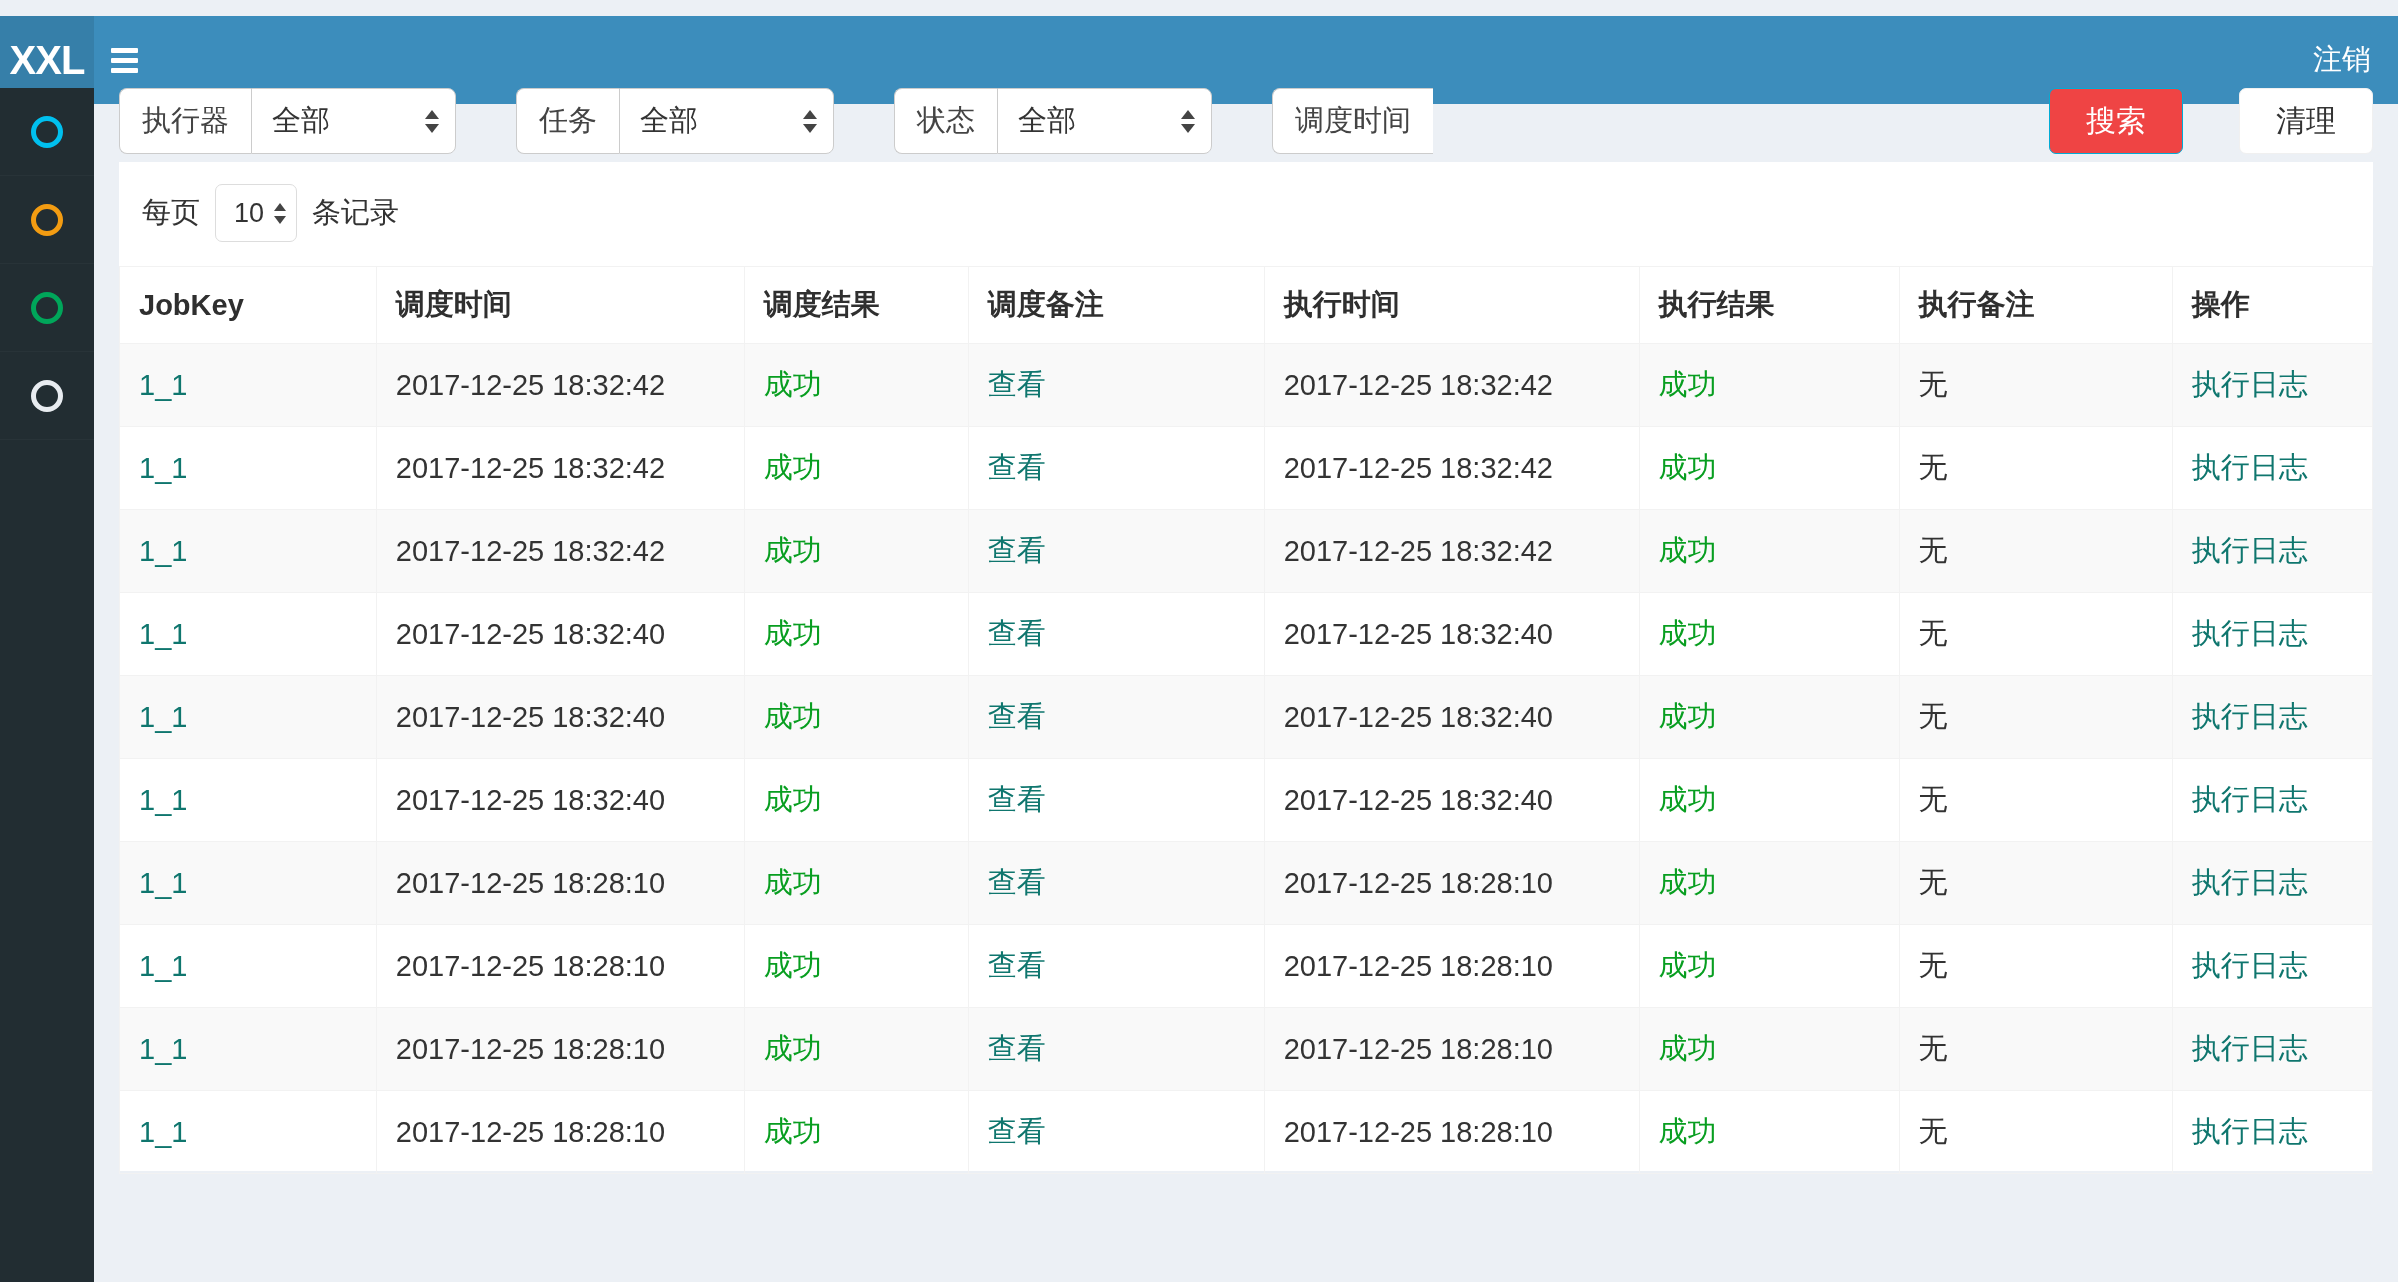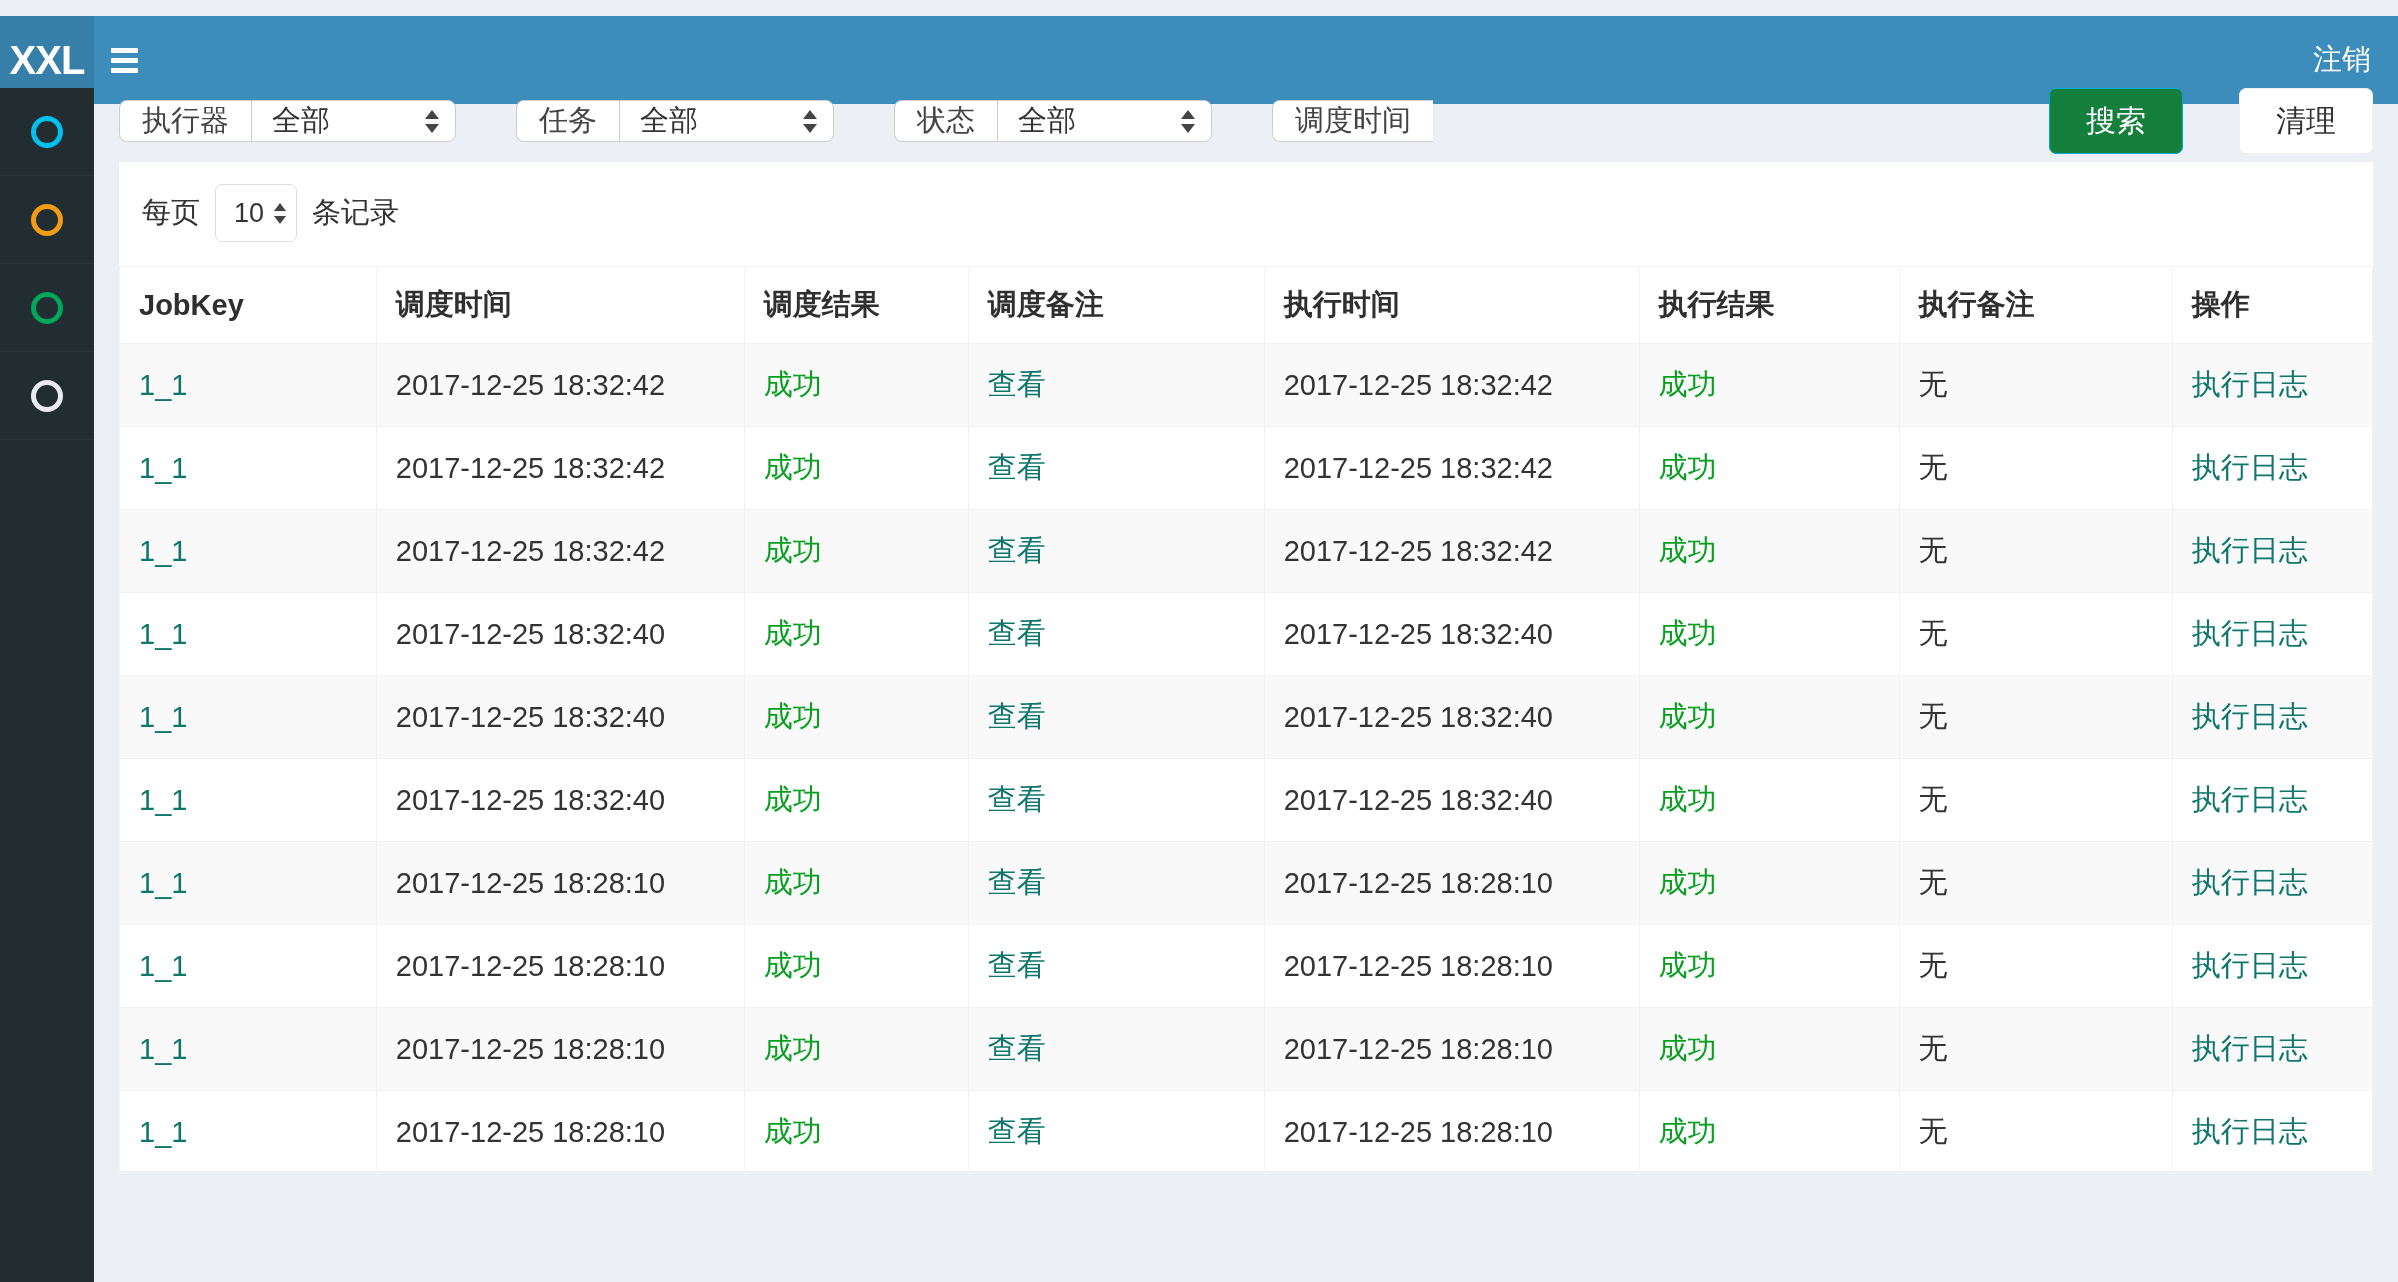--- a/index.html
+++ b/index.html
@@ -20,29 +20,29 @@
   .sidebar { position:absolute; top:88px; left:0; width:94px; height:1194px; background:#222d32; }
   .side-item { height:88px; display:flex; align-items:center; justify-content:center; cursor:pointer; border-bottom:1px solid rgba(255,255,255,0.03); }
   .circle-o { width:32px; height:32px; border-radius:50%; border:5px solid #fff; }
   
   .main { position:absolute; top:88px; left:94px; width:2304px; height:1194px; padding:0 25px; }
   .content-header { padding:20px 2px 0 10px; height:111px; }
   .content-header h1 { display:inline; font-size:45px; font-weight:bold; color:#2f2f2f; }
   .content-header .subtitle { font-size:29px; color:#8b8b8b; margin-left:16px; }
   
   .filter-row { display:flex; align-items:center; height:66px; }
-  .input-group { display:flex; height:66px;align-items:center; }
+  .input-group { display:flex; height:66px; }
   .ig-addon { background:#fff; border:1px solid #ccc; border-right:none; border-radius:8px 0 0 8px; display:flex; align-items:center; padding:0 22px; font-size:29px; color:#444; white-space:nowrap; }
   .ig-select { background:#fff; border:1px solid #ccc; border-radius:0 8px 8px 0; display:flex; align-items:center; justify-content:space-between; padding:0 16px 0 20px; font-size:29px; color:#333; cursor:pointer; }
   .ig-input { background:#eee; border:1px solid #ccc; border-radius:0 8px 8px 0; display:flex; align-items:center; padding:0 34px; font-size:29px; color:#555; white-space:nowrap; }
   .spin { display:flex; flex-direction:column; gap:5px; align-items:center; }
   .spin .up { width:0; height:0; border-left:7px solid transparent; border-right:7px solid transparent; border-bottom:9px solid #444; }
   .spin .dn { width:0; height:0; border-left:7px solid transparent; border-right:7px solid transparent; border-top:9px solid #444; }
   .btn { height:66px; border-radius:7px; font-size:30px; display:flex; align-items:center; justify-content:center; cursor:pointer; }
-  .btn-info { width:134px; background:#15803d; border:1px solid #00acd6; color:#fff; margin-left:70px; }
+  .btn-info { width:134px; background:#ef4444; border:1px solid #00acd6; color:#fff; margin-left:70px; }
   .btn-default { width:134px; background:#fff; border:1px solid #f0f0f0; color:#333; margin-left:56px; }
   
   .box { margin-top:8px; background:#fff; height:1009px; padding:22px 0 0 0; }
   .pl-row { display:flex; align-items:center; height:58px; padding:0 23px; font-size:29px; color:#333; }
   .pl-select { width:82px; height:58px; border:1px solid #ddd; border-radius:7px; margin:0 15px; display:flex; align-items:center; justify-content:space-between; padding:0 10px 0 18px; font-size:27px; color:#333; cursor:pointer; }
   .pl-select .spin .up { border-bottom-width:8px; border-left-width:6px; border-right-width:6px; }
   .pl-select .spin .dn { border-top-width:8px; border-left-width:6px; border-right-width:6px; }
   
   table { width:100%; border-collapse:collapse; margin-top:24px; table-layout:fixed; }
   th,td { border:1px solid #f2f2f2; font-size:29px; text-align:left; overflow:hidden; white-space:nowrap; }

